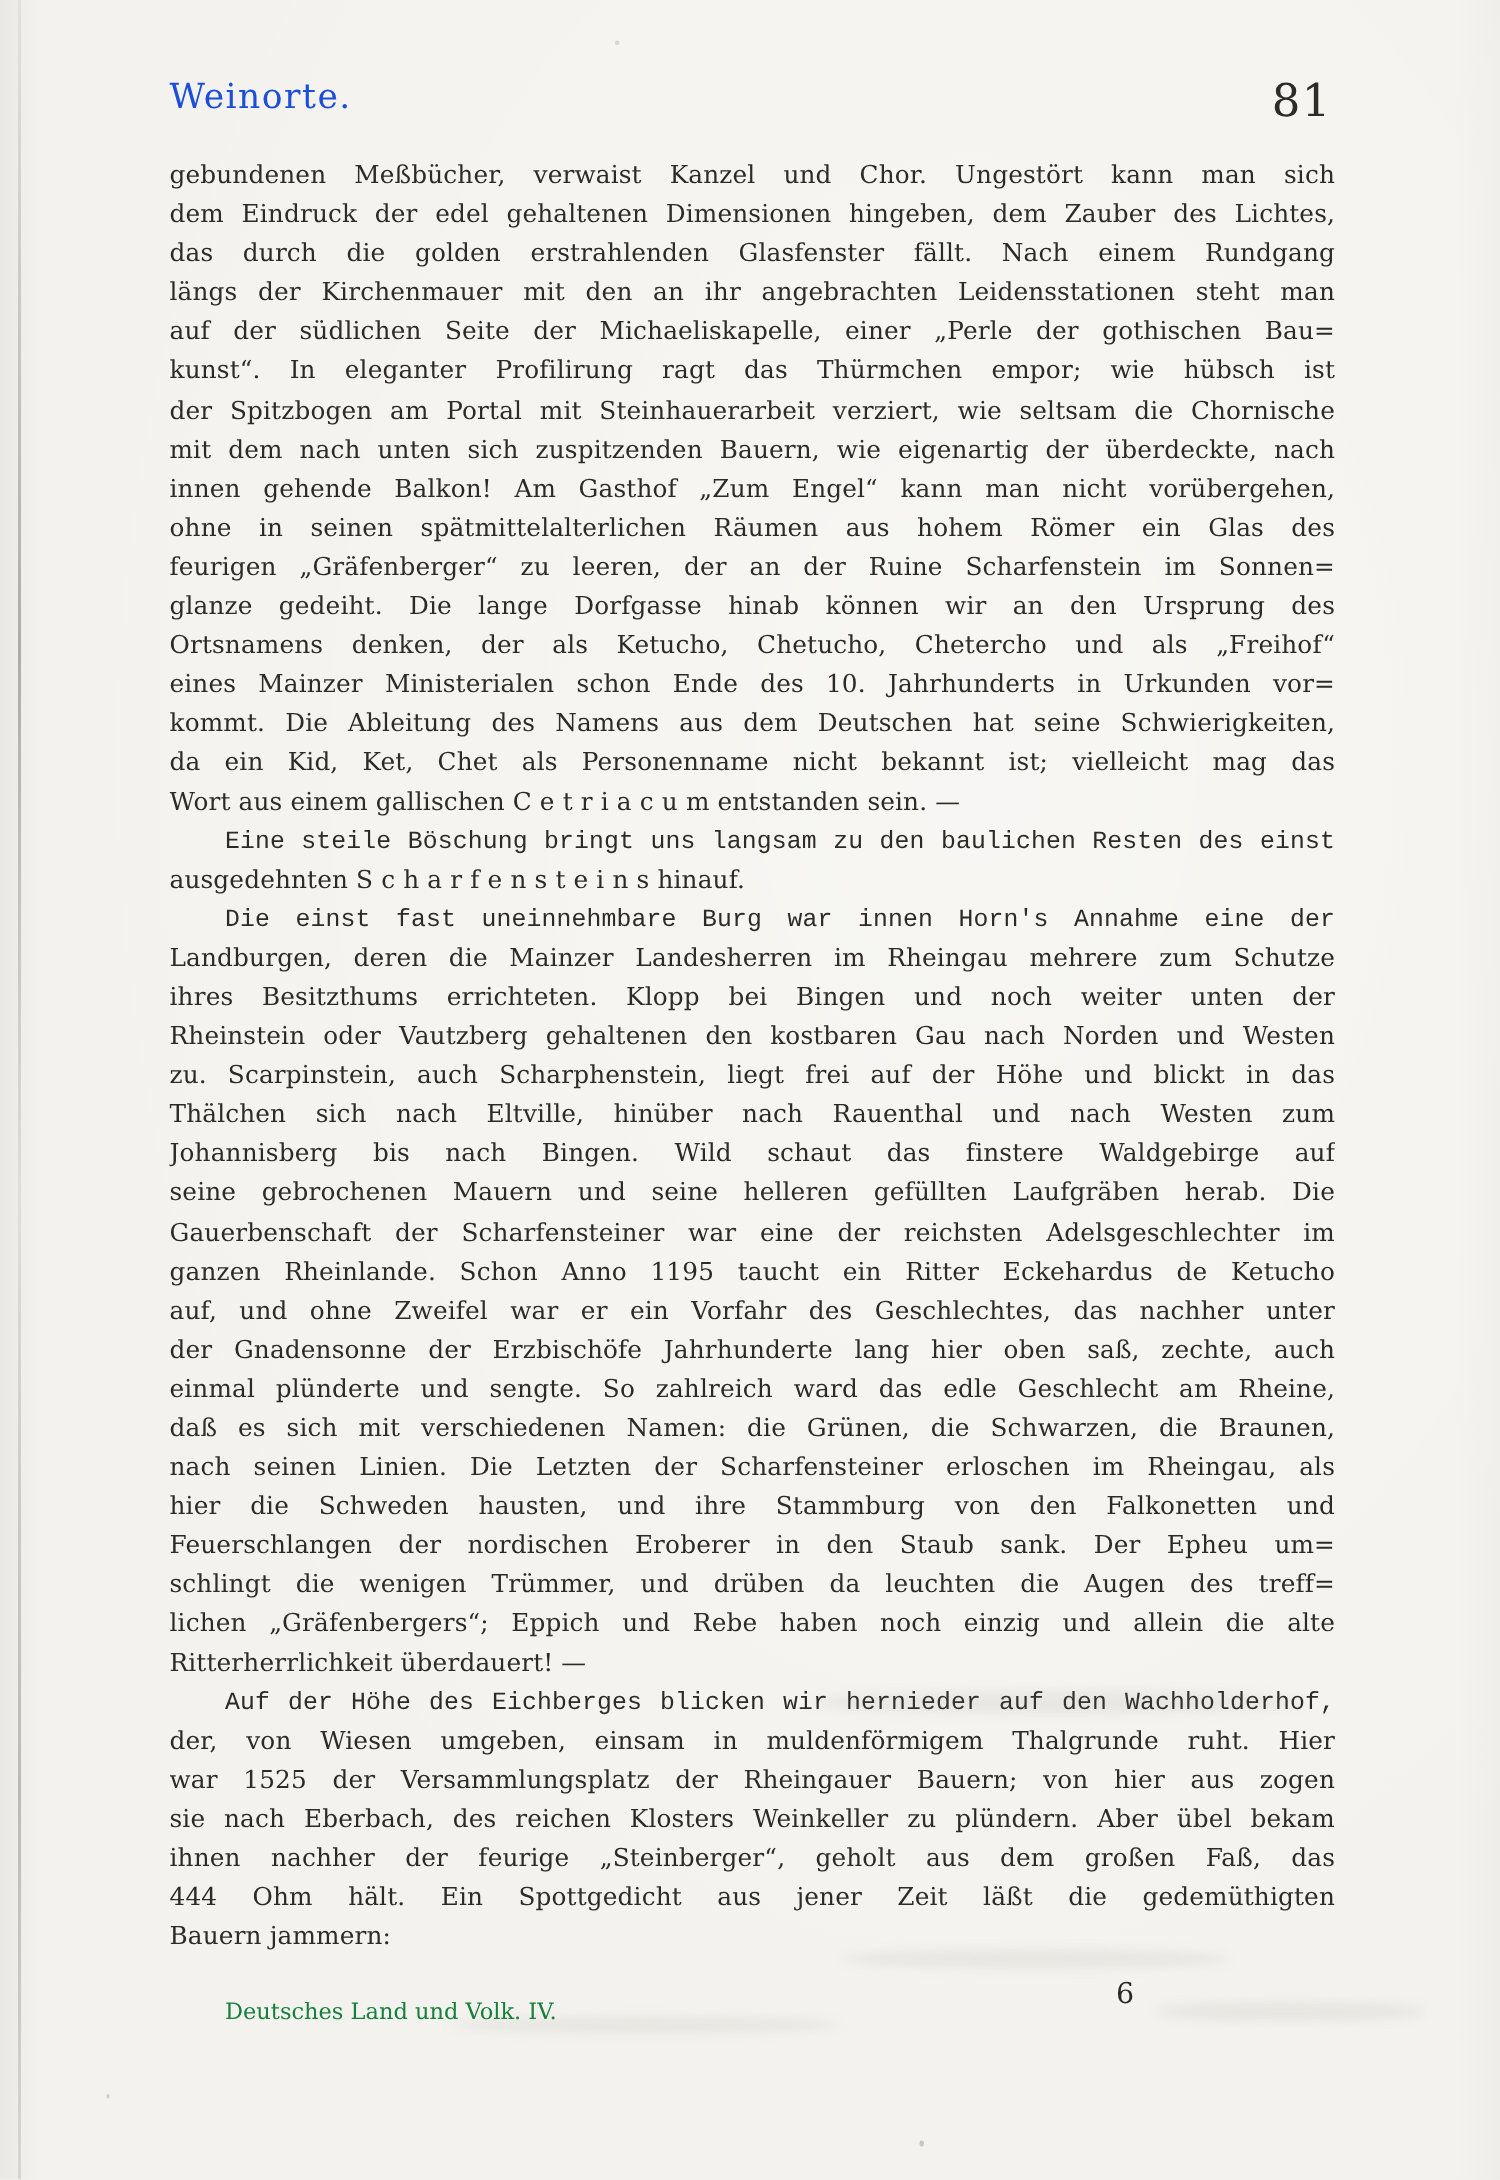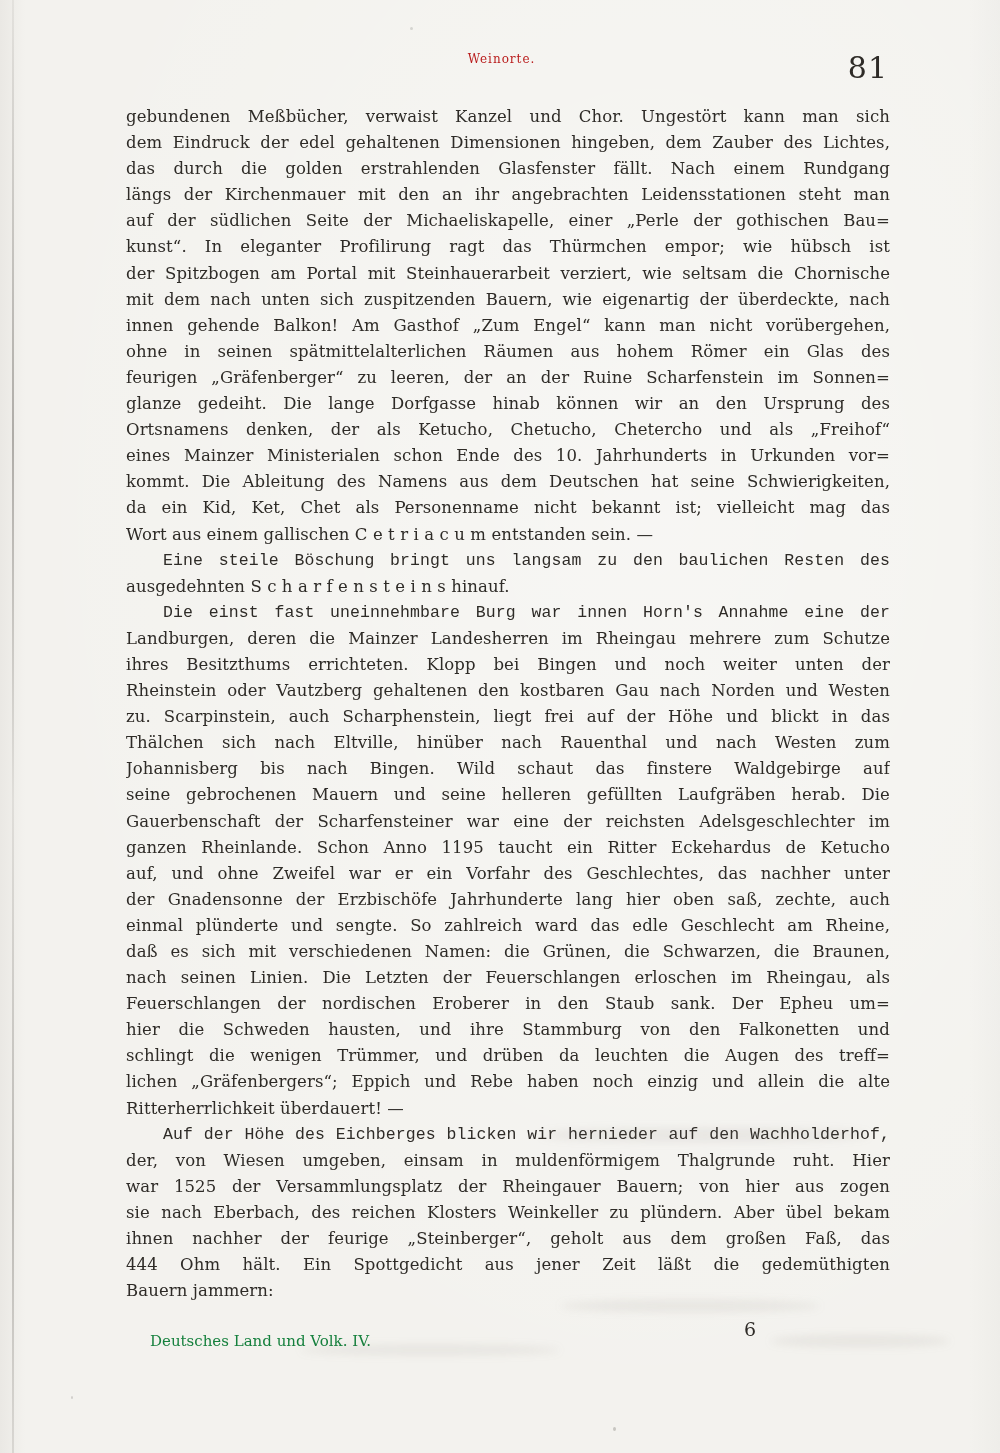--- a/index.html
+++ b/index.html
@@ -27,45 +27,44 @@
       rgba(90,85,78,0.15) 100%);
   }
 
   .content {
     position: absolute;
     left: 113px; top: 52px; width: 777px;
   }
 
   .running-head { position: relative; height: 34px; }
   .running-title {
-    text-align: center;
-    font-size: 12px;
+    text-align: left;
+    font-size: 23px;
     letter-spacing: 1px;
-    color: #b91c1c;
+    color: #1d4ed8;
   }
   .page-number {
     position: absolute;
     right: 2px; top: -2px;
     font-size: 30px;
     letter-spacing: 1px;
     color: #2e2b27;
   }
 
   .body-text { margin-top: 18px; }
 
   .line {
     height: 26.1px;
     line-height: 26.1px;
     font-size: 16.5px;
     letter-spacing: 0.1px;
     text-align: justify;
     text-align-last: justify;
     overflow: hidden;
     white-space: nowrap;
-    margin-left: 13px;
   }
   .line { white-space: normal; }
   .line.end { text-align-last: left; }
   .line.indent { text-indent: 37px; font-family: Liberation Mono, monospace; }
 
   .footer-note {
     position: absolute;
     left: 150px; top: 1332px;
     font-size: 15px;
     color: #15803d;
@@ -139,23 +138,23 @@
       <div class="line">zu. Scarpinstein, auch Scharphenstein, liegt frei auf der Höhe und blickt in das</div>
       <div class="line">Thälchen sich nach Eltville, hinüber nach Rauenthal und nach Westen zum</div>
       <div class="line">Johannisberg bis nach Bingen. Wild schaut das finstere Waldgebirge auf</div>
       <div class="line">seine gebrochenen Mauern und seine helleren gefüllten Laufgräben herab. Die</div>
       <div class="line">Gauerbenschaft der Scharfensteiner war eine der reichsten Adelsgeschlechter im</div>
       <div class="line">ganzen Rheinlande. Schon Anno 1195 taucht ein Ritter Eckehardus de Ketucho</div>
       <div class="line">auf, und ohne Zweifel war er ein Vorfahr des Geschlechtes, das nachher unter</div>
       <div class="line">der Gnadensonne der Erzbischöfe Jahrhunderte lang hier oben saß, zechte, auch</div>
       <div class="line">einmal plünderte und sengte. So zahlreich ward das edle Geschlecht am Rheine,</div>
       <div class="line">daß es sich mit verschiedenen Namen: die Grünen, die Schwarzen, die Braunen,</div>
-      <div class="line">nach seinen Linien. Die Letzten der Feuerschlangen erloschen im Rheingau, als</div>
+      <div class="line">nach seinen Linien. Die Letzten der Scharfensteiner erloschen im Rheingau, als</div>
+      <div class="line">hier die Schweden hausten, und ihre Stammburg von den Falkonetten und</div>
       <div class="line">Feuerschlangen der nordischen Eroberer in den Staub sank. Der Epheu um=</div>
-      <div class="line">hier die Schweden hausten, und ihre Stammburg von den Falkonetten und</div>
       <div class="line">schlingt die wenigen Trümmer, und drüben da leuchten die Augen des treff=</div>
       <div class="line">lichen „Gräfenbergers“; Eppich und Rebe haben noch einzig und allein die alte</div>
       <div class="line end">Ritterherrlichkeit überdauert! —</div>
       <div class="line indent">Auf der Höhe des Eichberges blicken wir hernieder auf den Wachholderhof,</div>
       <div class="line">der, von Wiesen umgeben, einsam in muldenförmigem Thalgrunde ruht. Hier</div>
       <div class="line">war 1525 der Versammlungsplatz der Rheingauer Bauern; von hier aus zogen</div>
       <div class="line">sie nach Eberbach, des reichen Klosters Weinkeller zu plündern. Aber übel bekam</div>
       <div class="line">ihnen nachher der feurige „Steinberger“, geholt aus dem großen Faß, das</div>
       <div class="line">444 Ohm hält. Ein Spottgedicht aus jener Zeit läßt die gedemüthigten</div>
       <div class="line end">Bauern jammern:</div>

